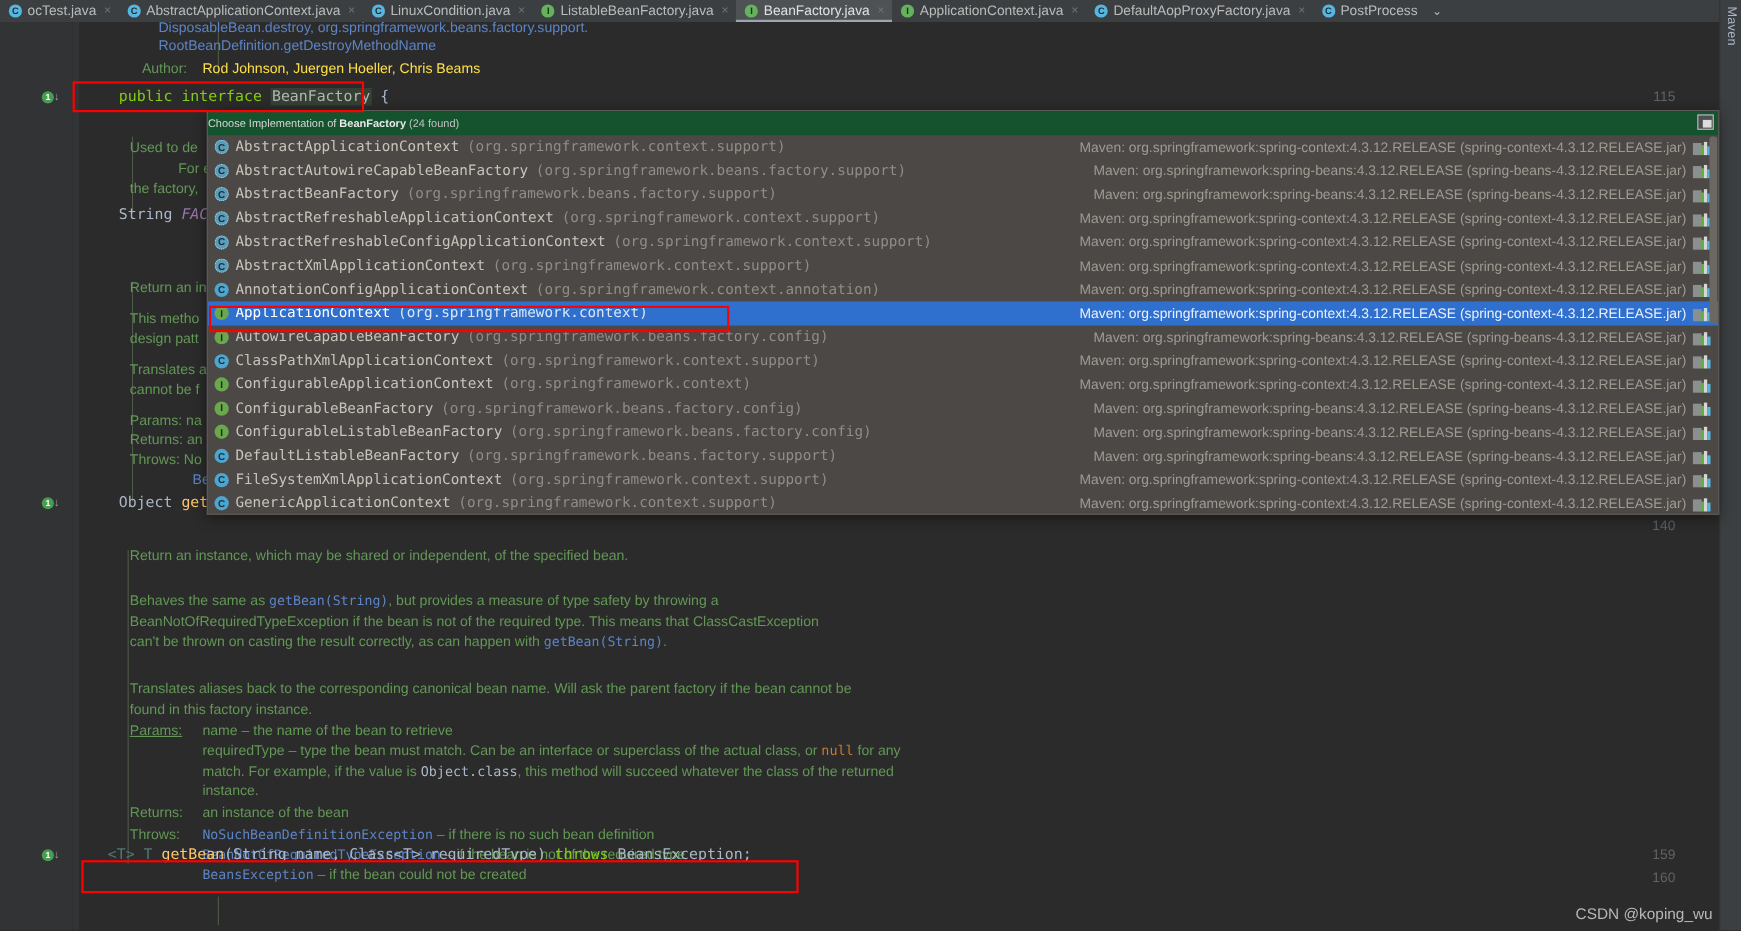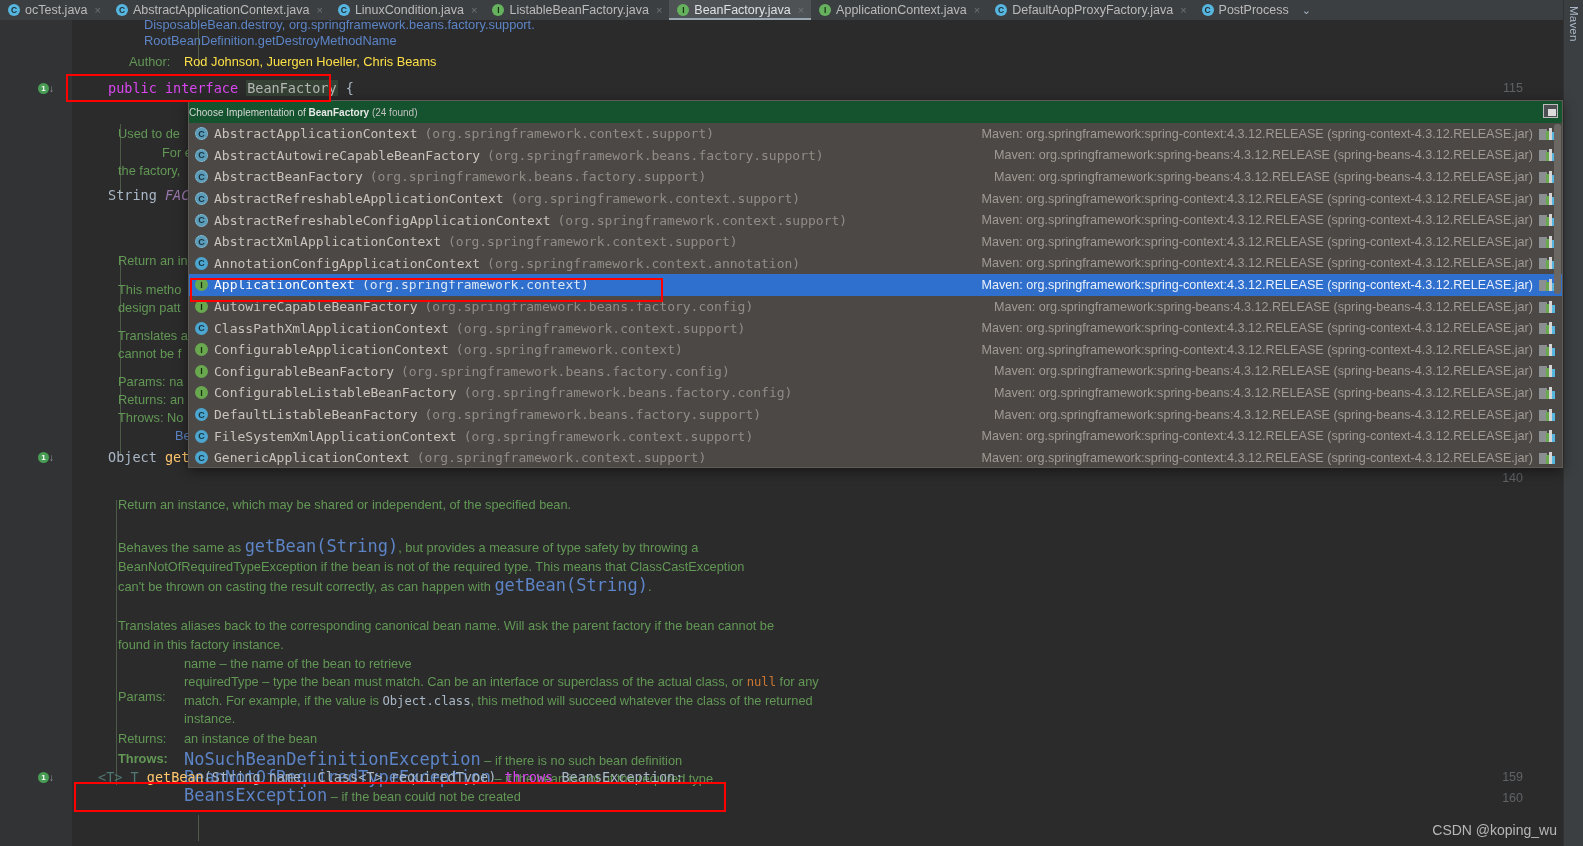--- a/index.html
+++ b/index.html
@@ -89,34 +89,34 @@
   }
   .vstripe { position:absolute; left: 66px; top: 0; width: 6px; height: 826px; background:#313335;}
 
   .codearea { position: absolute; left: 72px; top: 0; right: 0; height: 826px; }
 
   .codeline {
     position: absolute; white-space: pre;
     font-family: "DejaVu Sans Mono", monospace; font-size: 13.5px;
     color: #a9b7c6;
   }
-  .kw { color: #d946ef; }
+  .kw { color: #84cc16; }
   .ifacename { color: #b5b6b3; }
   .typ { color: #a9b7c6; }
   .mname { color: #ffc66d; }
   .fieldc { color: #9876aa; font-style: italic; }
   .tparam { color: #507874; }
 
   
   .docblock {
     position: absolute; white-space: normal;
     font-family: "Liberation Sans", sans-serif;
     color: #629755; font-size: 12.8px; line-height: 18.6px;
   }
-  .docblock .lnk { color: #5c84c6; font-family: "DejaVu Sans Mono", monospace; font-size: 17px;}
+  .docblock .lnk { color: #5c84c6; font-family: "DejaVu Sans Mono", monospace; font-size: 12px;}
   .docblock .mono { color: #a9b7c6; font-family: "DejaVu Sans Mono", monospace; font-size: 12.2px;}
   .docbar { position: absolute; width: 1px; background: #4e5b48; }
 
   
   .popup {
     position: absolute; left: 188px; top: 100px;
     width: 1375px; height: 368px;
     background: #4b4845; border: 1px solid #5e5b57;
     z-index: 20; overflow: hidden;
     box-shadow: 0 3px 12px rgba(0,0,0,.45);
@@ -156,21 +156,21 @@
     font-family: "DejaVu Sans Mono", monospace; font-size: 13px; color: #c9c3bb;
     white-space: nowrap;
   }
   .prow.sel .pname { color: #ffffff; }
   .ppkg {
     font-family: "DejaVu Sans Mono", monospace; font-size: 13px; color: #918c86;
     white-space: nowrap; margin-left: 7px;
   }
   .prow.sel .ppkg { color: #dbe6f5; }
   .pright {
-    margin-left: auto; display: flex; align-items: flex-start; gap: 6px;
+    margin-left: auto; display: flex; align-items: flex-end; gap: 6px;
     white-space: nowrap;
   }
   .pmaven { font-family: "Liberation Sans", sans-serif; font-size: 12.6px; color: #a09a93; }
   .prow.sel .pmaven { color: #eaf0fb; }
   .jar-icon { width: 15px; height: 13px; position: relative; flex: 0 0 auto; }
   .jar-icon .fold { position:absolute; left:0; top:2px; width:8px; height:11px; background:#8b8f92; }
   .jar-icon .b1 { position:absolute; left:7px; top:4px; width:2.5px; height:9px; background:#6aa84f; }
   .jar-icon .b2 { position:absolute; left:10px; top:1px; width:2.5px; height:12px; background:#d6d6d6; }
   .jar-icon .b3 { position:absolute; left:13px; top:5px; width:2.5px; height:8px; background:#56b6e0; }
 
@@ -302,28 +302,28 @@
       <div class="codeline" style="left:36px; top:429px;"><span class="typ">Object</span> <span class="mname">get</span></div>
 
       <div class="docbar" style="left:44px; top:480px; height:285px;"></div>
 
       <div class="docblock" style="left:46px; top:476px; width:700px;">Return an instance, which may be shared or independent, of the specified bean.</div>
 
       <div class="docblock" style="left:46px; top:517px; width:635px;"><span>Behaves the same as </span><span class="lnk">getBean(String)</span><span>, but provides a measure of type safety by throwing a BeanNotOfRequiredTypeException if the bean is not of the required type. This means that ClassCastException can't be thrown on casting the result correctly, as can happen with </span><span class="lnk">getBean(String)</span><span>.</span></div>
 
       <div class="docblock" style="left:46px; top:597px; width:665px;">Translates aliases back to the corresponding canonical bean name. Will ask the parent factory if the bean cannot be found in this factory instance.</div>
 
-      <div class="docblock" style="left:46px; top:668px;">Params:</div>
+      <div class="docblock" style="left:46px; top:635px;text-decoration:underline;">Params:</div>
       <div class="docblock" style="left:112px; top:635px;">name – the name of the bean to retrieve</div>
       <div class="docblock" style="left:112px; top:653px; width:640px;"><span>requiredType – type the bean must match. Can be an interface or superclass of the actual class, or </span><span class="mono" style="color:#cc7832;">null</span><span> for any match. For example, if the value is </span><span class="mono">Object.class</span><span>, this method will succeed whatever the class of the returned instance.</span></div>
 
       <div class="docblock" style="left:46px; top:710px;">Returns:</div>
       <div class="docblock" style="left:112px; top:710px;">an instance of the bean</div>
 
-      <div class="docblock" style="left:46px; top:730px;font-weight:bold;">Throws:</div>
+      <div class="docblock" style="left:46px; top:730px;">Throws:</div>
       <div class="docblock" style="left:112px; top:730px;"><span class="lnk">NoSuchBeanDefinitionException</span><span> – if there is no such bean definition</span></div>
       <div class="docblock" style="left:112px; top:748px;"><span class="lnk">BeanNotOfRequiredTypeException</span><span> – if the bean is not of the required type</span></div>
       <div class="docblock" style="left:112px; top:766px;"><span class="lnk">BeansException</span><span> – if the bean could not be created</span></div>
 
       <div class="codeline" style="left:26px; top:749px;text-align:center;"><span class="tparam">&lt;T&gt;</span> <span class="tparam">T</span> <span class="mname">getBean</span><span>(String name, Class&lt;T&gt; requiredType)</span> <span class="kw">throws</span> <span>BeansException;</span></div>
 
       <div class="docbar" style="left:126px; top:795px; height:26px;"></div>
     </div>
   </div>
 

